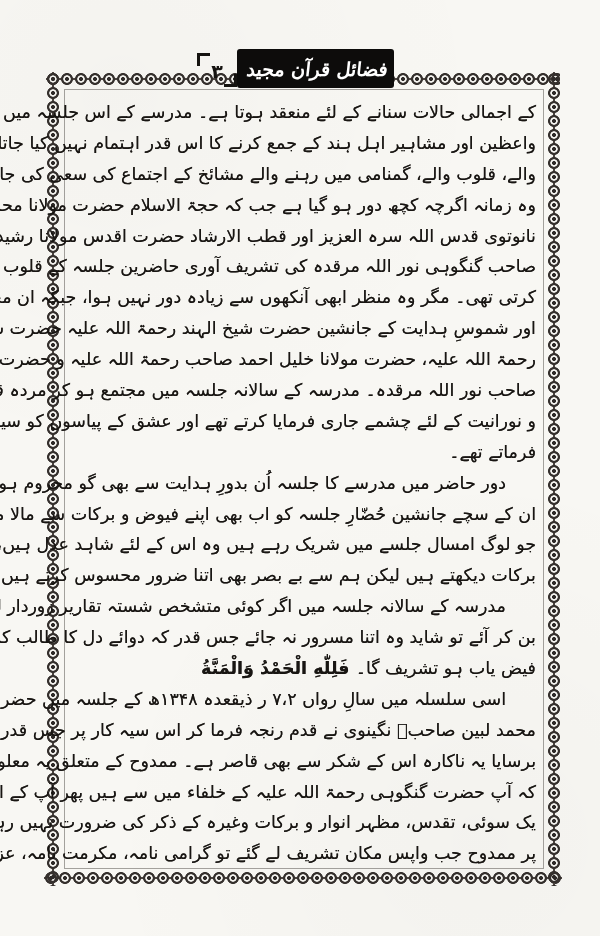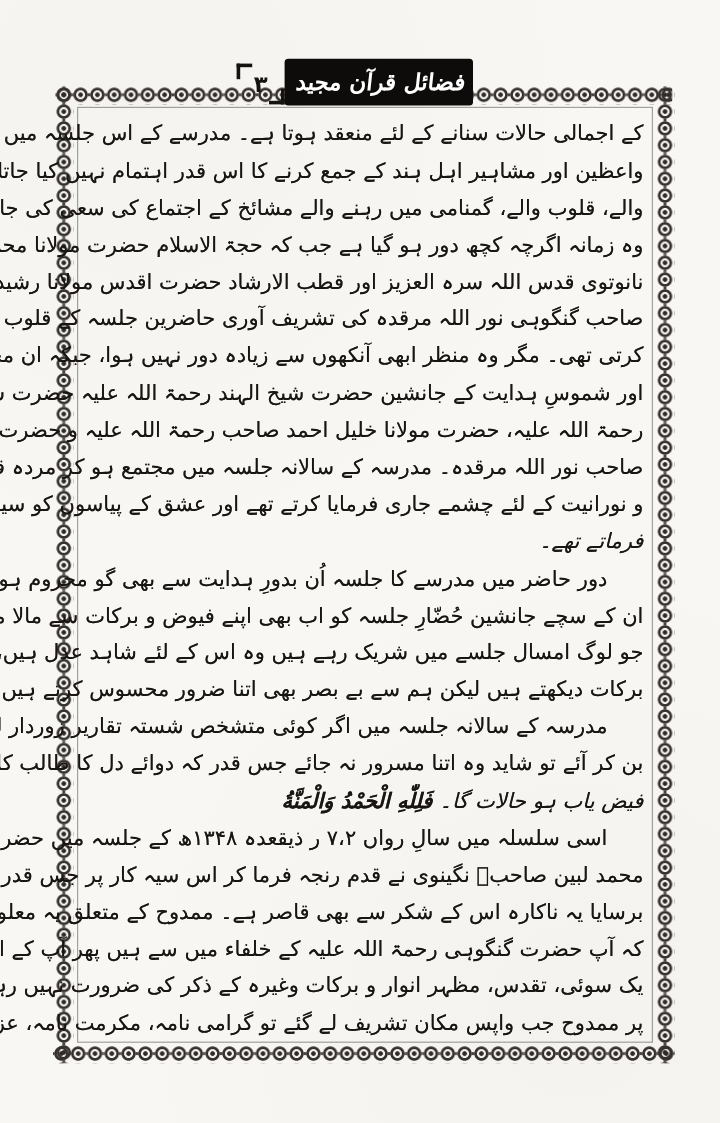--- a/index.html
+++ b/index.html
@@ -93,21 +93,21 @@
   }
   .line{
     line-height:30.9px;
     height:30.9px;
     text-align:justify;
     text-align-last:justify;
     white-space:nowrap;
     letter-spacing:0.2px;
     text-shadow:0 0 0.4px rgba(20,18,15,0.7);
   }
-  .line.short{text-align:right;text-align-last:right;white-space:normal;font-style:italic;}
+  .line.short{text-align:right;text-align-last:right;white-space:normal;}
   .line.indent{padding-right:30px;}
   .arabic{font-weight:bold;letter-spacing:0.5px;}
 </style>
 </head>
 <body>
 
 <div class="scan-page">
 
   <div class="b-strip b-top"></div>
   <div class="b-strip b-bottom"></div>
@@ -136,21 +136,21 @@
       <div class="line"><span>رحمۃ اللہ علیہ، حضرت مولانا خلیل احمد صاحب رحمۃ اللہ علیہ و حضرت مولانا اشرف علی</span></div>
       <div class="line"><span>صاحب نور اللہ مرقدہ۔ مدرسہ کے سالانہ جلسہ میں مجتمع ہو کر مردہ قلوب کے لئے زندگی</span></div>
       <div class="line"><span>و نورانیت کے لئے چشمے جاری فرمایا کرتے تھے اور عشق کے پیاسوں کو سیراب</span></div>
       <div class="line short"><span>فرماتے تھے۔</span></div>
       <div class="line indent"><span>دور حاضر میں مدرسے کا جلسہ اُن بدورِ ہدایت سے بھی گو محروم ہو گیا، مگر</span></div>
       <div class="line"><span>ان کے سچے جانشین حُضّارِ جلسہ کو اب بھی اپنے فیوض و برکات سے مالا مال فرماتے ہیں</span></div>
       <div class="line"><span>جو لوگ امسال جلسے میں شریک رہے ہیں وہ اس کے لئے شاہد عدل ہیں، آنکھوں والے</span></div>
       <div class="line"><span>برکات دیکھتے ہیں لیکن ہم سے بے بصر بھی اتنا ضرور محسوس کرتے ہیں کہ کوئی بات ضرور ہے</span></div>
       <div class="line indent"><span>مدرسہ کے سالانہ جلسہ میں اگر کوئی متشخص شستہ تقاریر زوردار لیکچروں کا طالب</span></div>
       <div class="line"><span>بن کر آئے تو شاید وہ اتنا مسرور نہ جائے جس قدر کہ دوائے دل کا طالب کامگار و</span></div>
-      <div class="line short"><span>فیض یاب ہو حالات گا۔</span><span class="arabic"> فَلِلّٰهِ الْحَمْدُ وَالْمَنَّةُ</span></div>
+      <div class="line short"><span>فیض یاب ہو تشریف گا۔</span><span class="arabic"> فَلِلّٰهِ الْحَمْدُ وَالْمَنَّةُ</span></div>
       <div class="line indent"><span>اسی سلسلہ میں سالِ رواں ۷،۲ ر ذیقعدہ ۱۳۴۸ھ کے جلسہ میں حضرت الشاہ حافظ</span></div>
       <div class="line"><span>محمد لبین صاحبؒ نگینوی نے قدم رنجہ فرما کر اس سیہ کار پر جس قدر شفقت و لطف کا مینہہ</span></div>
       <div class="line"><span>برسایا یہ ناکارہ اس کے شکر سے بھی قاصر ہے۔ ممدوح کے متعلق یہ معلوم ہو جانے کے بعد</span></div>
       <div class="line"><span>کہ آپ حضرت گنگوہی رحمۃ اللہ علیہ کے خلفاء میں سے ہیں پھر آپ کے اوصاف جلیلہ</span></div>
       <div class="line"><span>یک سوئی، تقدس، مظہر انوار و برکات وغیرہ کے ذکر کی ضرورت نہیں رہتی۔ جلسہ سے فراغت</span></div>
       <div class="line"><span>پر ممدوح جب واپس مکان تشریف لے گئے تو گرامی نامہ، مکرمت نامہ، عزت نامہ سے</span></div>
     </div>
 
 </div>
 

